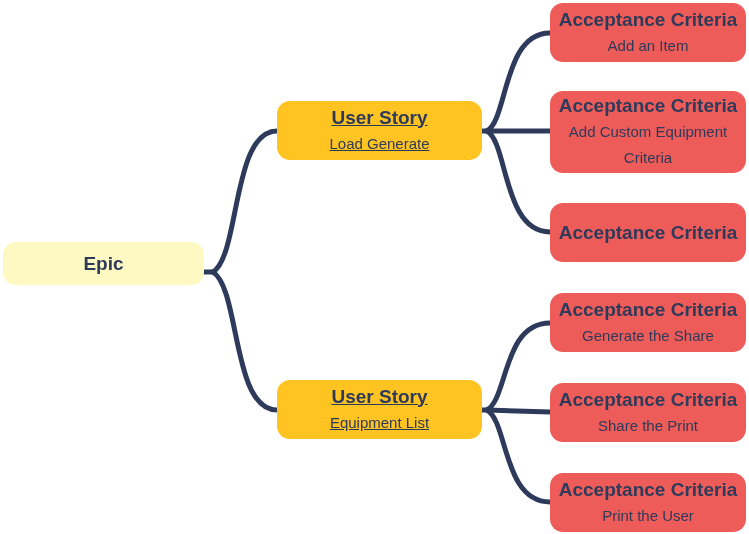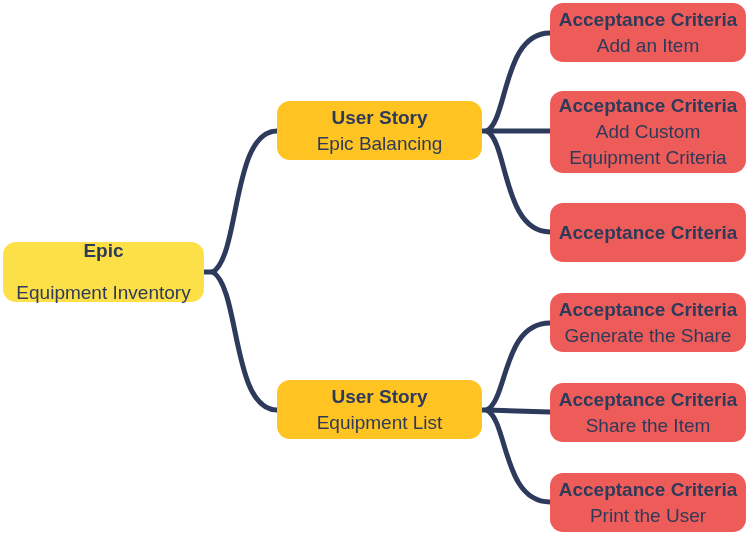--- a/index.html
+++ b/index.html
@@ -42,25 +42,25 @@
     cursor: default;
   }
   .node .title {
     font-weight: 700;
     font-size: 19px;
     line-height: 26px;
     white-space: nowrap;
   }
   .node .subtitle {
     font-weight: 400;
-    font-size: 19px;
+    font-size: 15px;
     line-height: 26px;
   }
   .epic      { background: #2fb485; }
-  .story     { background: #ffc422; }
+  .story     { background: #ffc422; text-decoration: underline; }
   .criteria  { background: #ee5c5a; align-items: center; }
 </style>
 </head>
 <body>
 
 <div class="canvas">
 
   <svg viewBox="0 0 749 534" aria-hidden="true">
 
     <path d="M 203 272 L 213 272" stroke="#2d3a5b"></path>
@@ -72,28 +72,27 @@
     <path d="M 487 131 C 508 119, 503 33, 550 33" stroke="#2d3a5b"></path>
     <path d="M 487 131 L 550 131" stroke="#2d3a5b"></path>
     <path d="M 487 131 C 508 143, 503 232, 550 232" stroke="#2d3a5b"></path>
 
     <path d="M 481 410 L 487 410" stroke="#2d3a5b"></path>
     <path d="M 487 410 C 508 398, 503 323, 550 323" stroke="#2d3a5b"></path>
     <path d="M 487 410 L 550 412" stroke="#2d3a5b"></path>
     <path d="M 487 410 C 508 422, 503 502, 550 502" stroke="#2d3a5b"></path>
   </svg>
 
-  <div class="node epic" style="left: 3px; top: 242px; width: 201px; height: 60px; background-color: #fde047; gap: 16px;">
+  <div class="node epic" style="left: 3px; top: 242px; width: 201px; height: 43px; background-color: #fef9c3; gap: 16px;">
     <div class="title">Epic</div>
-    <div class="subtitle">Equipment Inventory</div>
   </div>
 
   <div class="node story" style="left: 277px; top: 101px; width: 205px; height: 59px; background-color: rgb(255, 196, 34);">
     <div class="title">User Story</div>
-    <div class="subtitle">Epic Balancing</div>
+    <div class="subtitle">Load Generate</div>
   </div>
 
   <div class="node story" style="left: 277px; top: 380px; width: 205px; height: 59px; background-color: rgb(255, 196, 34);">
     <div class="title">User Story</div>
     <div class="subtitle">Equipment List</div>
   </div>
 
   <div class="node criteria" style="left: 550px; top: 3px; width: 196px; height: 59px; background-color: rgb(238, 92, 90);">
     <div class="title">Acceptance Criteria</div>
     <div class="subtitle">Add an Item</div>
@@ -108,21 +107,21 @@
     <div class="title">Acceptance Criteria</div>
   </div>
 
   <div class="node criteria" style="left: 550px; top: 293px; width: 196px; height: 59px; background-color: rgb(238, 92, 90);">
     <div class="title">Acceptance Criteria</div>
     <div class="subtitle">Generate the Share</div>
   </div>
 
   <div class="node criteria" style="left: 550px; top: 383px; width: 196px; height: 59px; background-color: rgb(238, 92, 90);">
     <div class="title">Acceptance Criteria</div>
-    <div class="subtitle">Share the Item</div>
+    <div class="subtitle">Share the Print</div>
   </div>
 
   <div class="node criteria" style="left: 550px; top: 473px; width: 196px; height: 59px; background-color: rgb(238, 92, 90);">
     <div class="title">Acceptance Criteria</div>
     <div class="subtitle">Print the User</div>
   </div>
 
 </div>
 
 </body></html>

